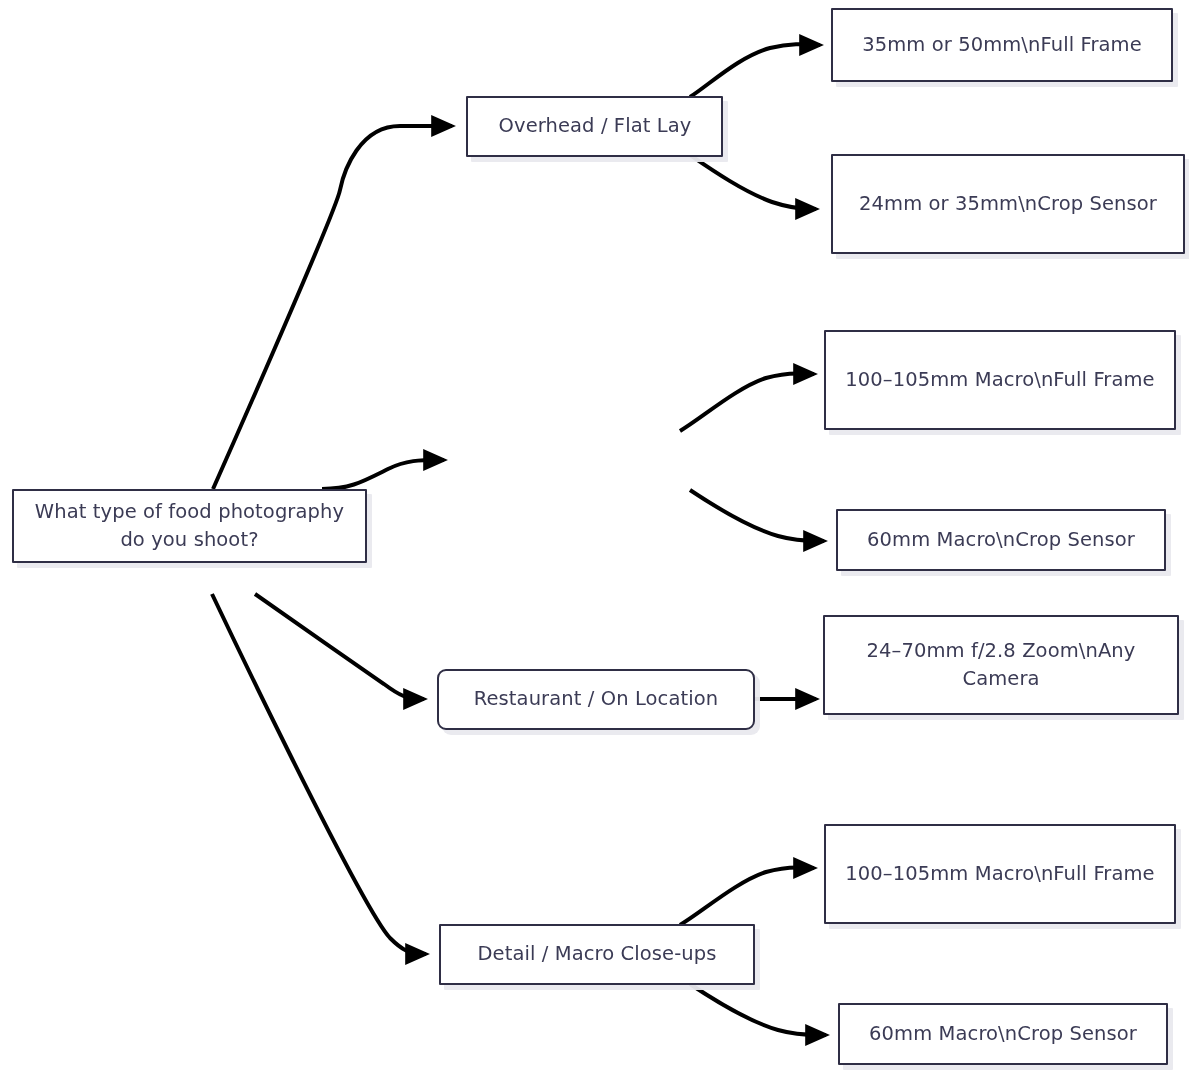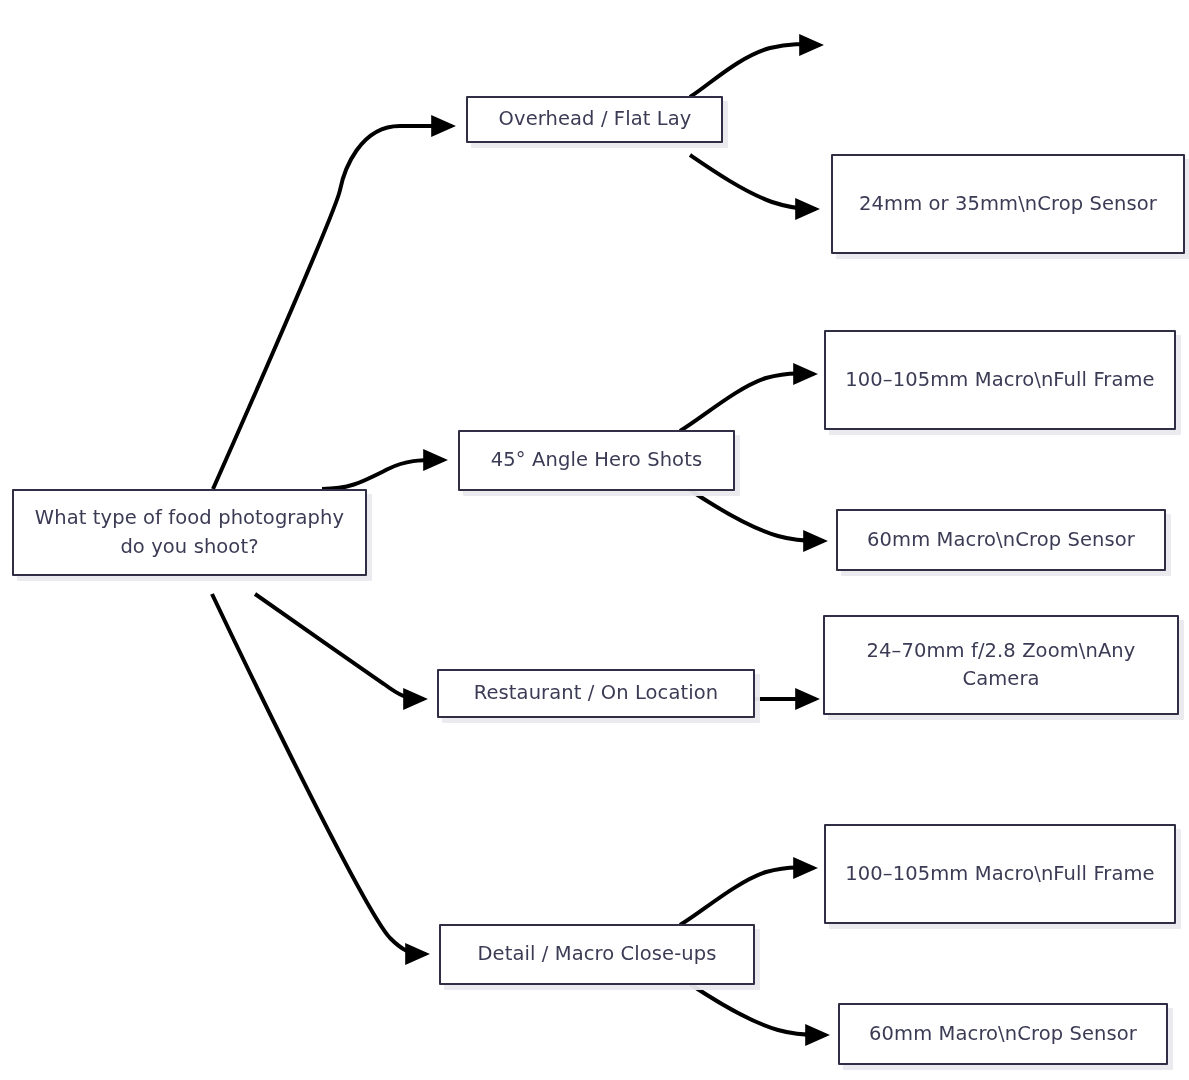--- a/index.html
+++ b/index.html
@@ -75,40 +75,40 @@
 
     <path d="M 690 490 C 714 506 750 528 778 536 C 796 541 808 541 818 541 L 824 541" fill="none" stroke="#000000" stroke-width="4" marker-end="url(#arrowhead)"></path>
 
     <path d="M 755 699 L 816 699" fill="none" stroke="#000000" stroke-width="4" marker-end="url(#arrowhead)"></path>
 
     <path d="M 680 925 C 702 912 736 882 766 872 C 786 866 800 867 810 868 L 814 868" fill="none" stroke="#000000" stroke-width="4" marker-end="url(#arrowhead)"></path>
 
     <path d="M 690 984 C 714 1000 750 1022 778 1030 C 796 1035 808 1035 818 1035 L 826 1035" fill="none" stroke="#000000" stroke-width="4" marker-end="url(#arrowhead)"></path>
   </svg>
 
-  <div class="node" style="left:12px; top:489px; width:355px; height:87px;">
+  <div class="node" style="left:12px; top:489px; width:355px; height:74px;">
     <span class="label">What type of food photography do you shoot?</span>
   </div>
 
-  <div class="node" style="left:466px; top:96px; width:257px; height:47px;padding-left:13px;">
+  <div class="node" style="left:466px; top:96px; width:257px; height:61px;padding-left:13px;">
     <span class="label">Overhead / Flat Lay</span>
   </div>
 
-  <div class="node" style="left:458px; top:430px; width:277px; height:61px;">
-    <span class="label">45° Angle Hero Shots</span>
-  </div>
 
-  <div class="node" style="left:437px; top:669px; width:318px; height:49px;">
+  <div class="node" style="left:437px; top:669px; width:318px; height:61px;border-radius:9px;">
     <span class="label">Restaurant / On Location</span>
   </div>
 
   <div class="node" style="left:439px; top:924px; width:316px; height:61px;text-align:center;">
     <span class="label">Detail / Macro Close-ups</span>
   </div>
 
+  <div class="node" style="left:831px; top:8px; width:342px; height:74px;">
+    <span class="label">35mm or 50mm\nFull Frame</span>
+  </div>
 
   <div class="node" style="left:824px; top:154px; width:354px; height:100px;margin-left:7px;">
     <span class="label">24mm or 35mm\nCrop Sensor</span>
   </div>
 
   <div class="node" style="left:824px; top:330px; width:352px; height:100px;">
     <span class="label">100–105mm Macro\nFull Frame</span>
   </div>
 
   <div class="node" style="left:836px; top:509px; width:330px; height:62px;">

